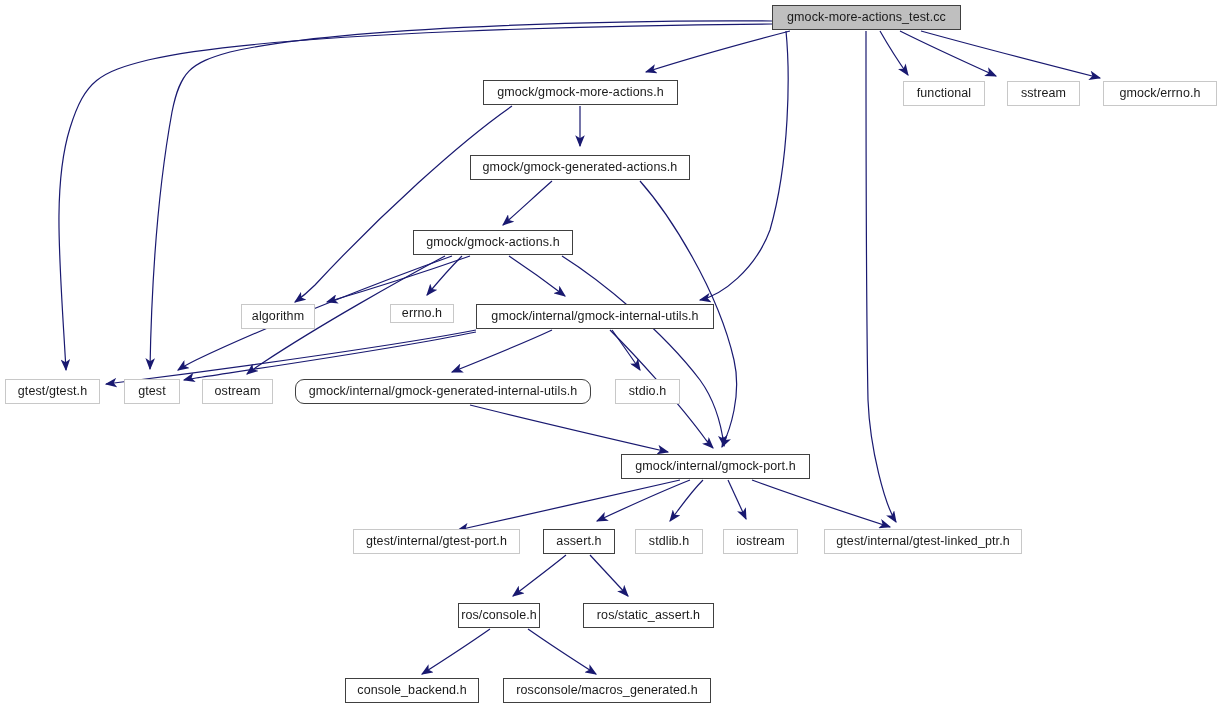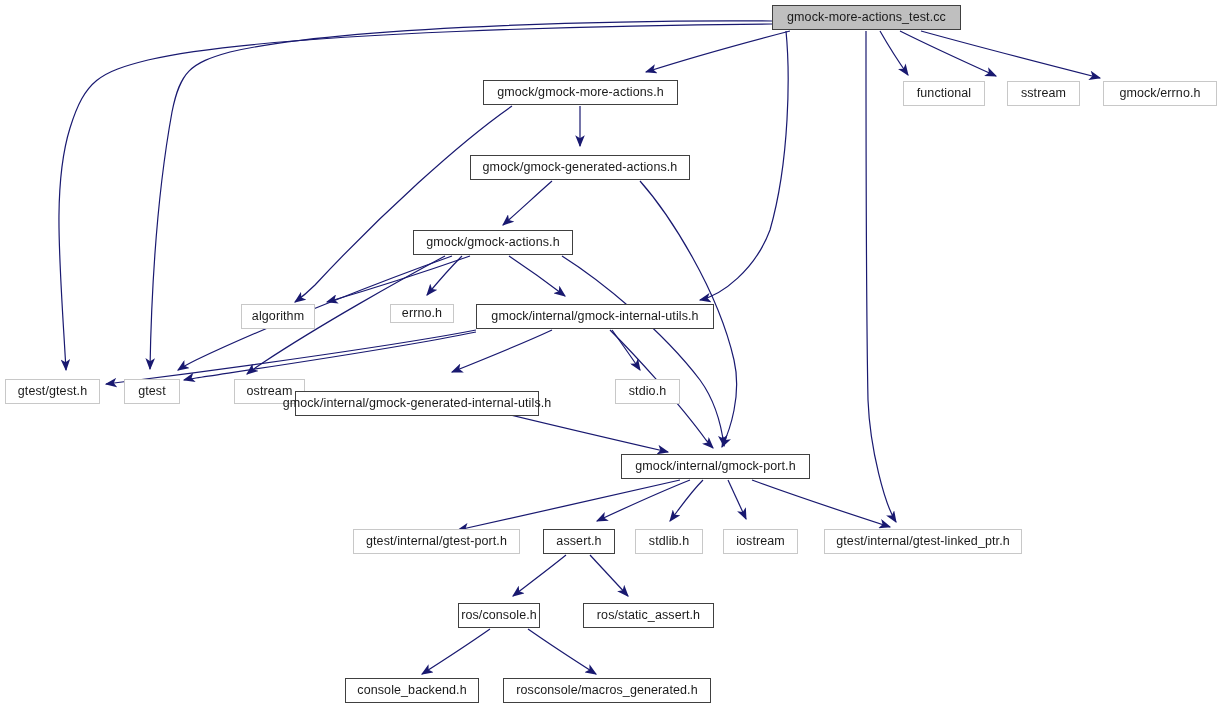--- a/index.html
+++ b/index.html
@@ -130,24 +130,24 @@
       </div>
       <div class="node-box strong" style="left: 476px; top: 304px; width: 238px; height: 25px;">
         <span class="node-label">gmock/internal/gmock-internal-utils.h</span>
       </div>
       <div class="node-box" style="left: 5px; top: 379px; width: 95px; height: 25px;">
         <span class="node-label">gtest/gtest.h</span>
       </div>
       <div class="node-box" style="left: 124px; top: 379px; width: 56px; height: 25px;">
         <span class="node-label">gtest</span>
       </div>
-      <div class="node-box" style="left: 202px; top: 379px; width: 71px; height: 25px; margin-left: 32px;">
+      <div class="node-box" style="left: 202px; top: 379px; width: 71px; height: 25px;">
         <span class="node-label">ostream</span>
       </div>
-      <div class="node-box strong" style="left: 295px; top: 391px; width: 244px; height: 25px;">
+      <div class="node-box strong" style="left: 295px; top: 379px; width: 296px; height: 25px; border-radius: 9px;">
         <span class="node-label">gmock/internal/gmock-generated-internal-utils.h</span>
       </div>
       <div class="node-box" style="left: 615px; top: 379px; width: 65px; height: 25px;">
         <span class="node-label">stdio.h</span>
       </div>
       <div class="node-box strong" style="left: 621px; top: 454px; width: 189px; height: 25px;">
         <span class="node-label">gmock/internal/gmock-port.h</span>
       </div>
       <div class="node-box" style="left: 353px; top: 529px; width: 167px; height: 25px;">
         <span class="node-label">gtest/internal/gtest-port.h</span>

